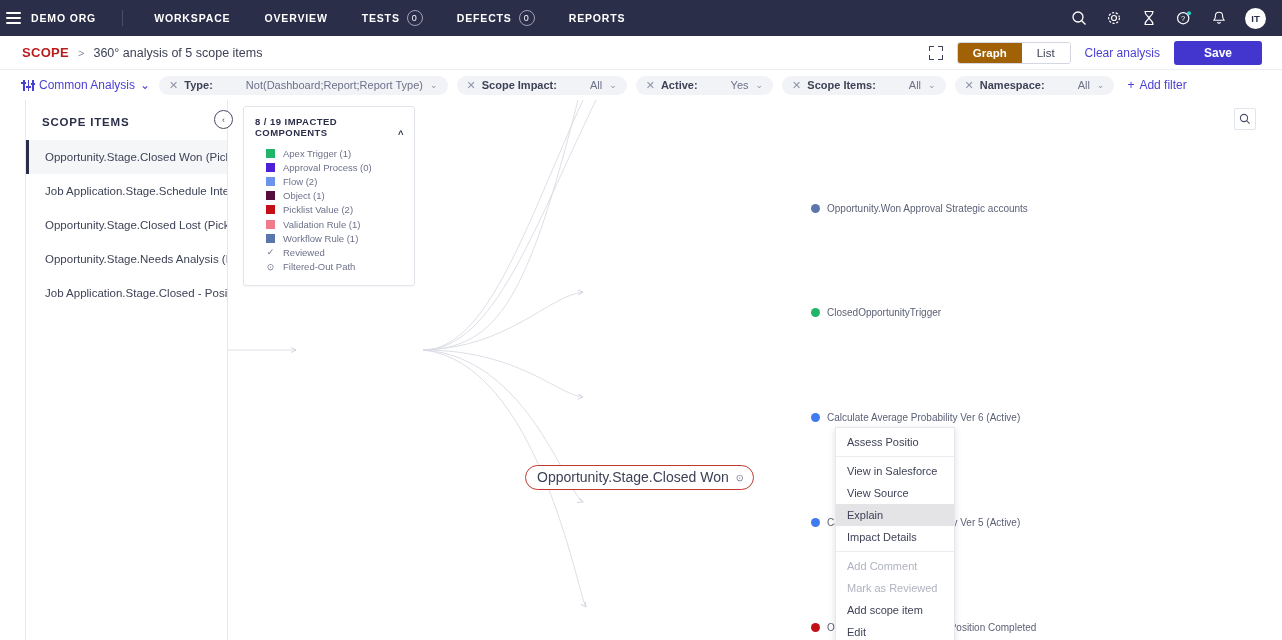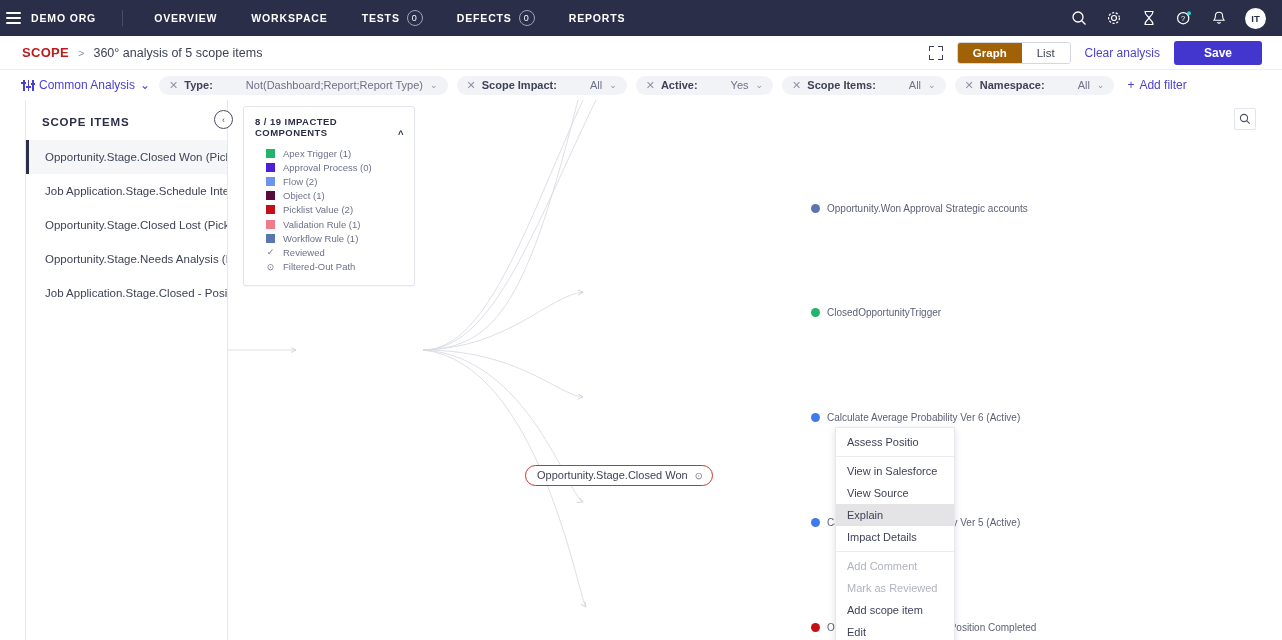--- a/index.html
+++ b/index.html
@@ -194,21 +194,21 @@
   .node { position: absolute; display: flex; align-items: center; gap: 7px; z-index: 10; }
   .dot { width: 9px; height: 9px; border-radius: 50%; flex: none; }
   .node-label { font-size: 10px; color: #5b5f75; white-space: nowrap; }
 
   .root-node {
     position: absolute; left: 297px; top: 365px;
     border: 1.4px solid #c0392b; border-radius: 13px;
     background: #ffffff; padding: 3px 9px 4px 11px;
     display: flex; align-items: center; gap: 7px; z-index: 12;
   }
-  .root-label { font-size: 11px; color: #3e4256; white-space: nowrap; }
+  .root-label { font-size: 14px; color: #3e4256; white-space: nowrap; }
   .root-glyph { font-size: 9.5px; color: #6d7189; }
 
   
   .ctxmenu {
     position: absolute; left: 607px; top: 327px; width: 120px;
     background: #ffffff; border: 1px solid #e6e8ef;
     box-shadow: 0 2px 7px rgba(0,0,0,.13); z-index: 50;
     padding: 3px 0 4px 0;
   }
   .ctx-item {
@@ -225,24 +225,24 @@
 <div class="topnav">
   <div class="hamburger">
       <i></i>
       <i></i>
       <i></i>
     </div>
   <div class="org-name">DEMO ORG</div>
   <div class="nav-sep"></div>
   <div class="navitems">
     <div class="navitem">
+      <span>WORKSPACE</span>
+    </div>
+    <div class="navitem">
       <span>OVERVIEW</span>
-    </div>
-    <div class="navitem">
-      <span>WORKSPACE</span>
     </div>
     <div class="navitem">
       <span>TESTS</span>
       <span class="badge-circle">0</span>
     </div>
     <div class="navitem">
       <span>DEFECTS</span>
       <span class="badge-circle">0</span>
     </div>
     <div class="navitem">

